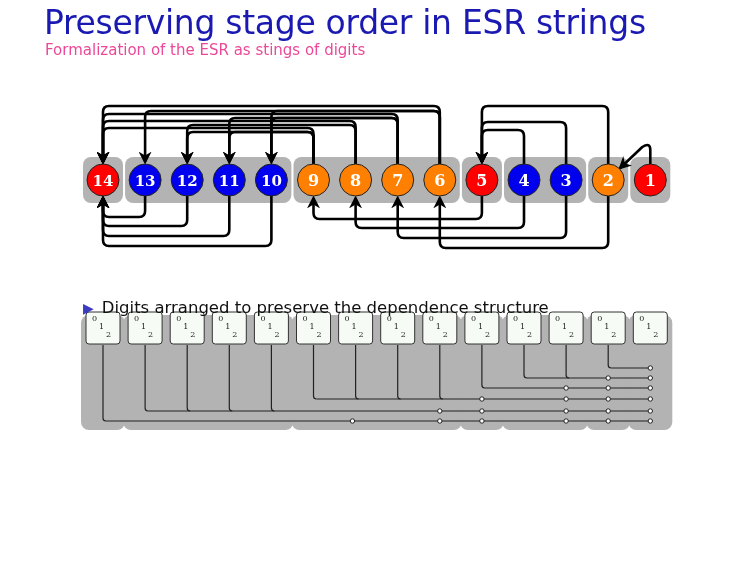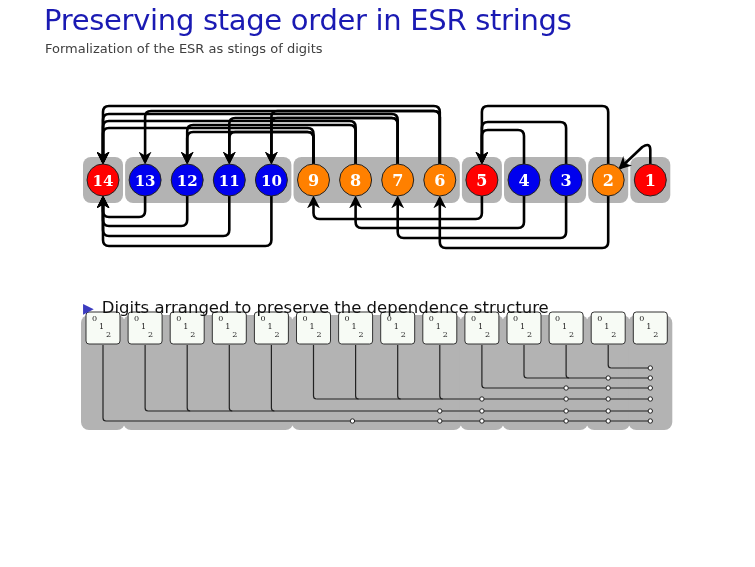--- a/index.html
+++ b/index.html
@@ -1,18 +1,18 @@
 <!DOCTYPE html>
 <html><head>
 <meta charset="utf-8">
 <style>
   html,body{margin:0;padding:0;background:#fff;}
   body{width:755px;height:567px;position:relative;overflow:hidden;font-family:"DejaVu Sans",sans-serif;}
-  .title{position:absolute;left:44px;top:3px;font-size:29px;color:#1a1ab3;font-family:"DejaVu Sans",sans-serif;white-space:nowrap;letter-spacing:-0.3px;}
-  .subtitle{position:absolute;left:45px;top:41px;font-size:13px;color:#404040;white-space:nowrap;}
+  .title{position:absolute;left:44px;top:3px;font-size:33px;color:#1a1ab3;font-family:"DejaVu Sans",sans-serif;white-space:nowrap;letter-spacing:-0.3px;}
+  .subtitle{position:absolute;left:45px;top:41px;font-size:15px;color:#ec4899;white-space:nowrap;}
   .bullet{position:absolute;left:83px;top:298px;font-size:16.5px;color:#111;white-space:nowrap;}
   .bullet .tri{color:#3b3bbf;font-size:14px;margin-right:8px;}
   .pagenum{position:absolute;left:705px;top:570px;font-size:10px;font-weight:bold;color:#222;}
   svg{position:absolute;left:0;top:0;}
 </style>
 </head>
 <body>
 
 <div class="title">Preserving stage order in ESR strings</div>
 <div class="subtitle">Formalization of the ESR as stings of digits</div>

